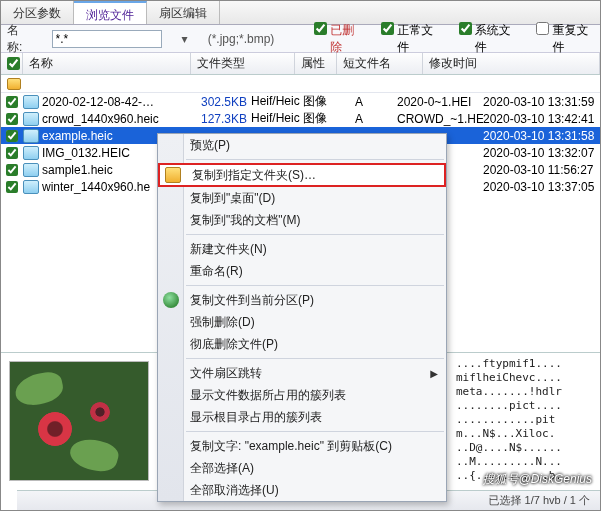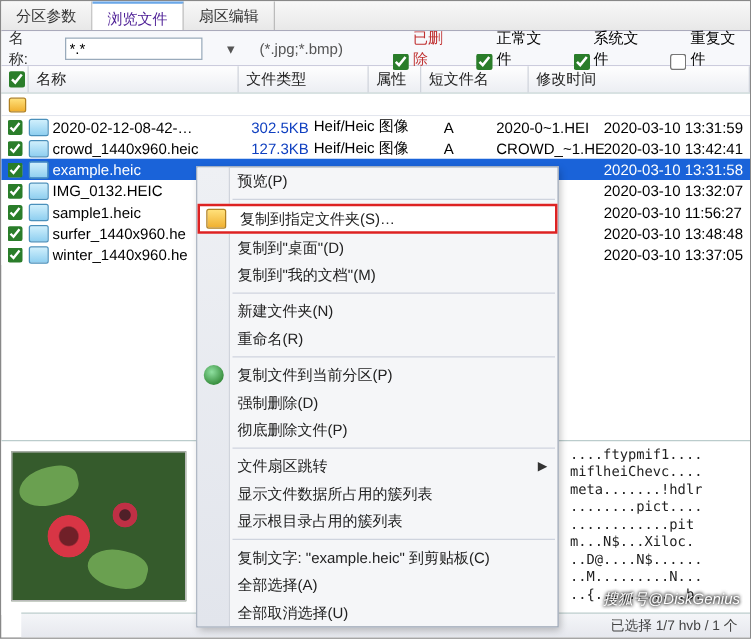--- a/index.html
+++ b/index.html
@@ -4,21 +4,21 @@
 <style>
   * { box-sizing: border-box; margin: 0; padding: 0; }
   body { font-family: "Microsoft YaHei", Tahoma, sans-serif; font-size: 12px; background: #fff; width: 601px; height: 511px; overflow: hidden; border: 1px solid #888; position: relative; }
   .tabs { display: flex; background: linear-gradient(#f8f8f8,#e8e8e8); border-bottom: 1px solid #aab; height: 24px; }
   .tab { padding: 4px 12px; border-right: 1px solid #bbb; color: #333; cursor: pointer; }
   .tab.active { background: #fff; border-top: 2px solid #6aa7e8; color: #4c1d95; }
   .filterbar { display: flex; align-items: center; gap: 20px; padding: 4px 6px; background: #f7f8fb; border-bottom: 1px solid #ccd; height: 28px; }
   .filterbar .label { color: #333; }
   .filterbar input.pattern { width: 110px; height: 18px; border: 1px solid #9ab; background: #fff; padding: 0 3px; font-size: 12px; }
   .filterbar .types { color: #555; }
-  .chk { display: inline-flex; align-items: flex-end; gap: 3px; margin-left: 0; }
+  .chk { display: inline-flex; align-items: flex-start; gap: 3px; margin-left: 0; }
   .chk input { accent-color: #2a7d2a; width: 13px; height: 13px; }
   .iconfolder { width: 14px; height: 12px; background: linear-gradient(#ffe07a,#f0b030); border: 1px solid #b08020; border-radius: 2px; display: inline-block; margin: 4px 6px; }
   .headerrow { display: flex; background: linear-gradient(#fefefe,#eceef3); border-bottom: 1px solid #bcc; height: 22px; align-items: center; font-size: 12px; color: #222; }
   .headerrow > div { border-right: 1px solid #d0d4dc; padding: 0 6px; height: 100%; display: flex; align-items: center; }
   .col-chk { width: 22px; }
   .col-name { width: 168px; }
   .col-size { width: 60px; justify-content: flex-end; }
   .col-type { width: 104px; }
   .col-attr { width: 42px; }
   .col-short { width: 86px; }
@@ -166,32 +166,20 @@
       <div class="ctype"></div>
       <div class="cattr"></div>
       <div class="cshort">HEI</div>
       <div class="ctime">2020-03-10 11:56:27</div>
     </div>
     <div class="filerow">
       <div class="cchk">
         <input type="checkbox" checked="" style="">
       </div>
       <div class="cicon"></div>
-      <div class="cname">surfer_1440x960.he</div>
-      <div class="csize" style="color:#000"></div>
-      <div class="ctype"></div>
-      <div class="cattr"></div>
-      <div class="cshort">HEI</div>
-      <div class="ctime">2020-03-10 13:48:48</div>
-    </div>
-    <div class="filerow">
-      <div class="cchk">
-        <input type="checkbox" checked="" style="">
-      </div>
-      <div class="cicon"></div>
       <div class="cname">winter_1440x960.he</div>
       <div class="csize" style="color:#000"></div>
       <div class="ctype"></div>
       <div class="cattr"></div>
       <div class="cshort">HEI</div>
       <div class="ctime">2020-03-10 13:37:05</div>
     </div>
   </div>
 
 <div class="contextmenu">

